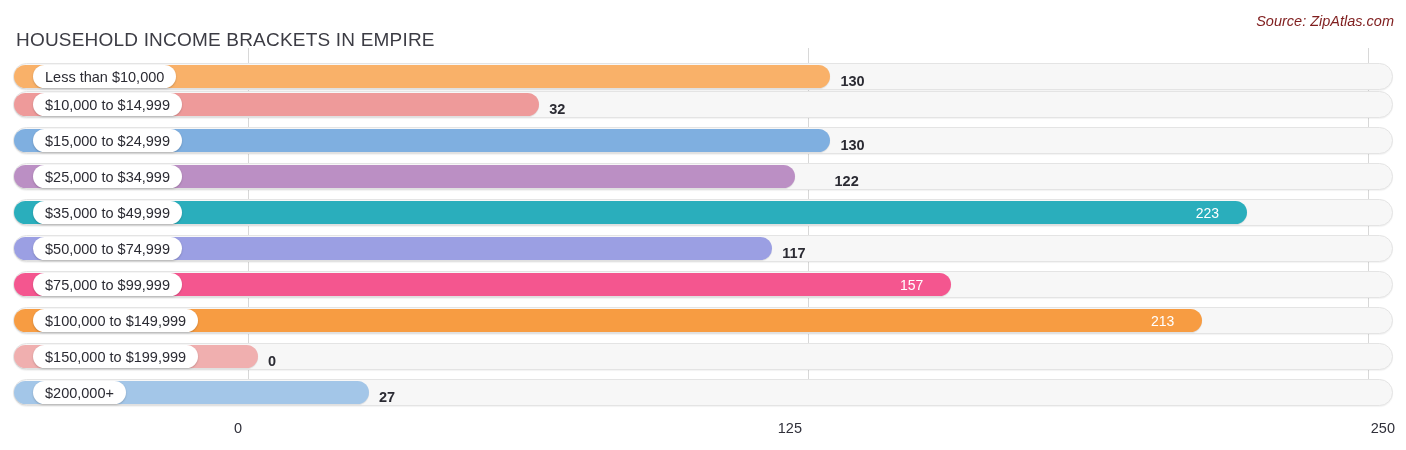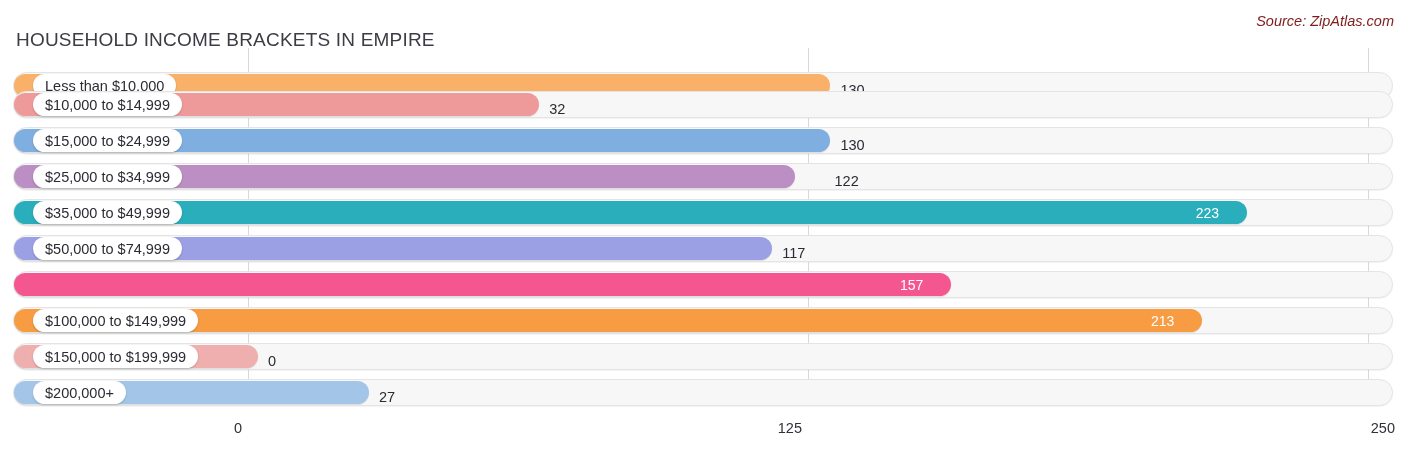--- a/index.html
+++ b/index.html
@@ -60,20 +60,21 @@
     white-space:nowrap;
   }
   .pill span{
     font-size:14.5px;color:#2b2b33;
   }
   .val-out{
     position:absolute;top:6px;height:31px;
     display:flex;align-items:center;
     font-size:14.5px;color:#2b2b33;
     white-space:nowrap;
+    font-weight:bold;
   }
   .val-in{
     position:absolute;top:6px;height:23px;
     display:flex;align-items:center;
     font-size:14px;color:#ffffff;
     white-space:nowrap;
   }
 
   .axis{position:absolute;left:0;top:408px;width:1406px;height:42px;}
   .tick{
@@ -89,21 +90,21 @@
 
 <div id="chart">
 
   <div class="title">HOUSEHOLD INCOME BRACKETS IN EMPIRE</div>
   <div class="source">Source: ZipAtlas.com</div>
 
   <div class="plot" id="plot">
       <div class="gridline" style="left: 248px;"></div>
       <div class="gridline" style="left: 808px;"></div>
       <div class="gridline" style="left: 1368px;"></div>
-      <div class="row" style="top: 20px;">
+      <div class="row" style="top: 11px;">
         <div class="track" style="width: 1380px;"></div>
         <div class="bar" style="width: 816.4px; background: rgb(249, 177, 105);"></div>
         <div class="pill">
           <span>Less than $10,000</span>
         </div>
         <div class="val-out" style="left: 840.4px;">130</div>
       </div>
       <div class="row" style="top: 39px;">
         <div class="track" style="width: 1380px;"></div>
         <div class="bar" style="width: 525.2px; background: rgb(238, 154, 154);"></div>
@@ -140,20 +141,23 @@
         <div class="track" style="width: 1380px;"></div>
         <div class="bar" style="width: 758.16px; background: rgb(155, 159, 227);"></div>
         <div class="pill">
           <span>$50,000 to $74,999</span>
         </div>
         <div class="val-out" style="left: 782.16px;">117</div>
       </div>
       <div class="row" style="top: 219px;">
         <div class="track" style="width: 1380px;"></div>
         <div class="bar" style="width: 937.36px; background: rgb(244, 86, 143);"></div>
+        <div class="pill">
+          <span>$75,000 to $99,999</span>
+        </div>
         <div class="val-in" style="left: 0px; width: 937.36px; justify-content: flex-end; padding-right: 14px; box-sizing: border-box;">157</div>
       </div>
       <div class="row" style="top: 255px;">
         <div class="track" style="width: 1380px;"></div>
         <div class="bar" style="width: 1188.24px; background: rgb(247, 156, 66);"></div>
         <div class="pill">
           <span>$100,000 to $149,999</span>
         </div>
         <div class="val-in" style="left: 0px; width: 1188.24px; justify-content: flex-end; padding-right: 14px; box-sizing: border-box;">213</div>
       </div>

